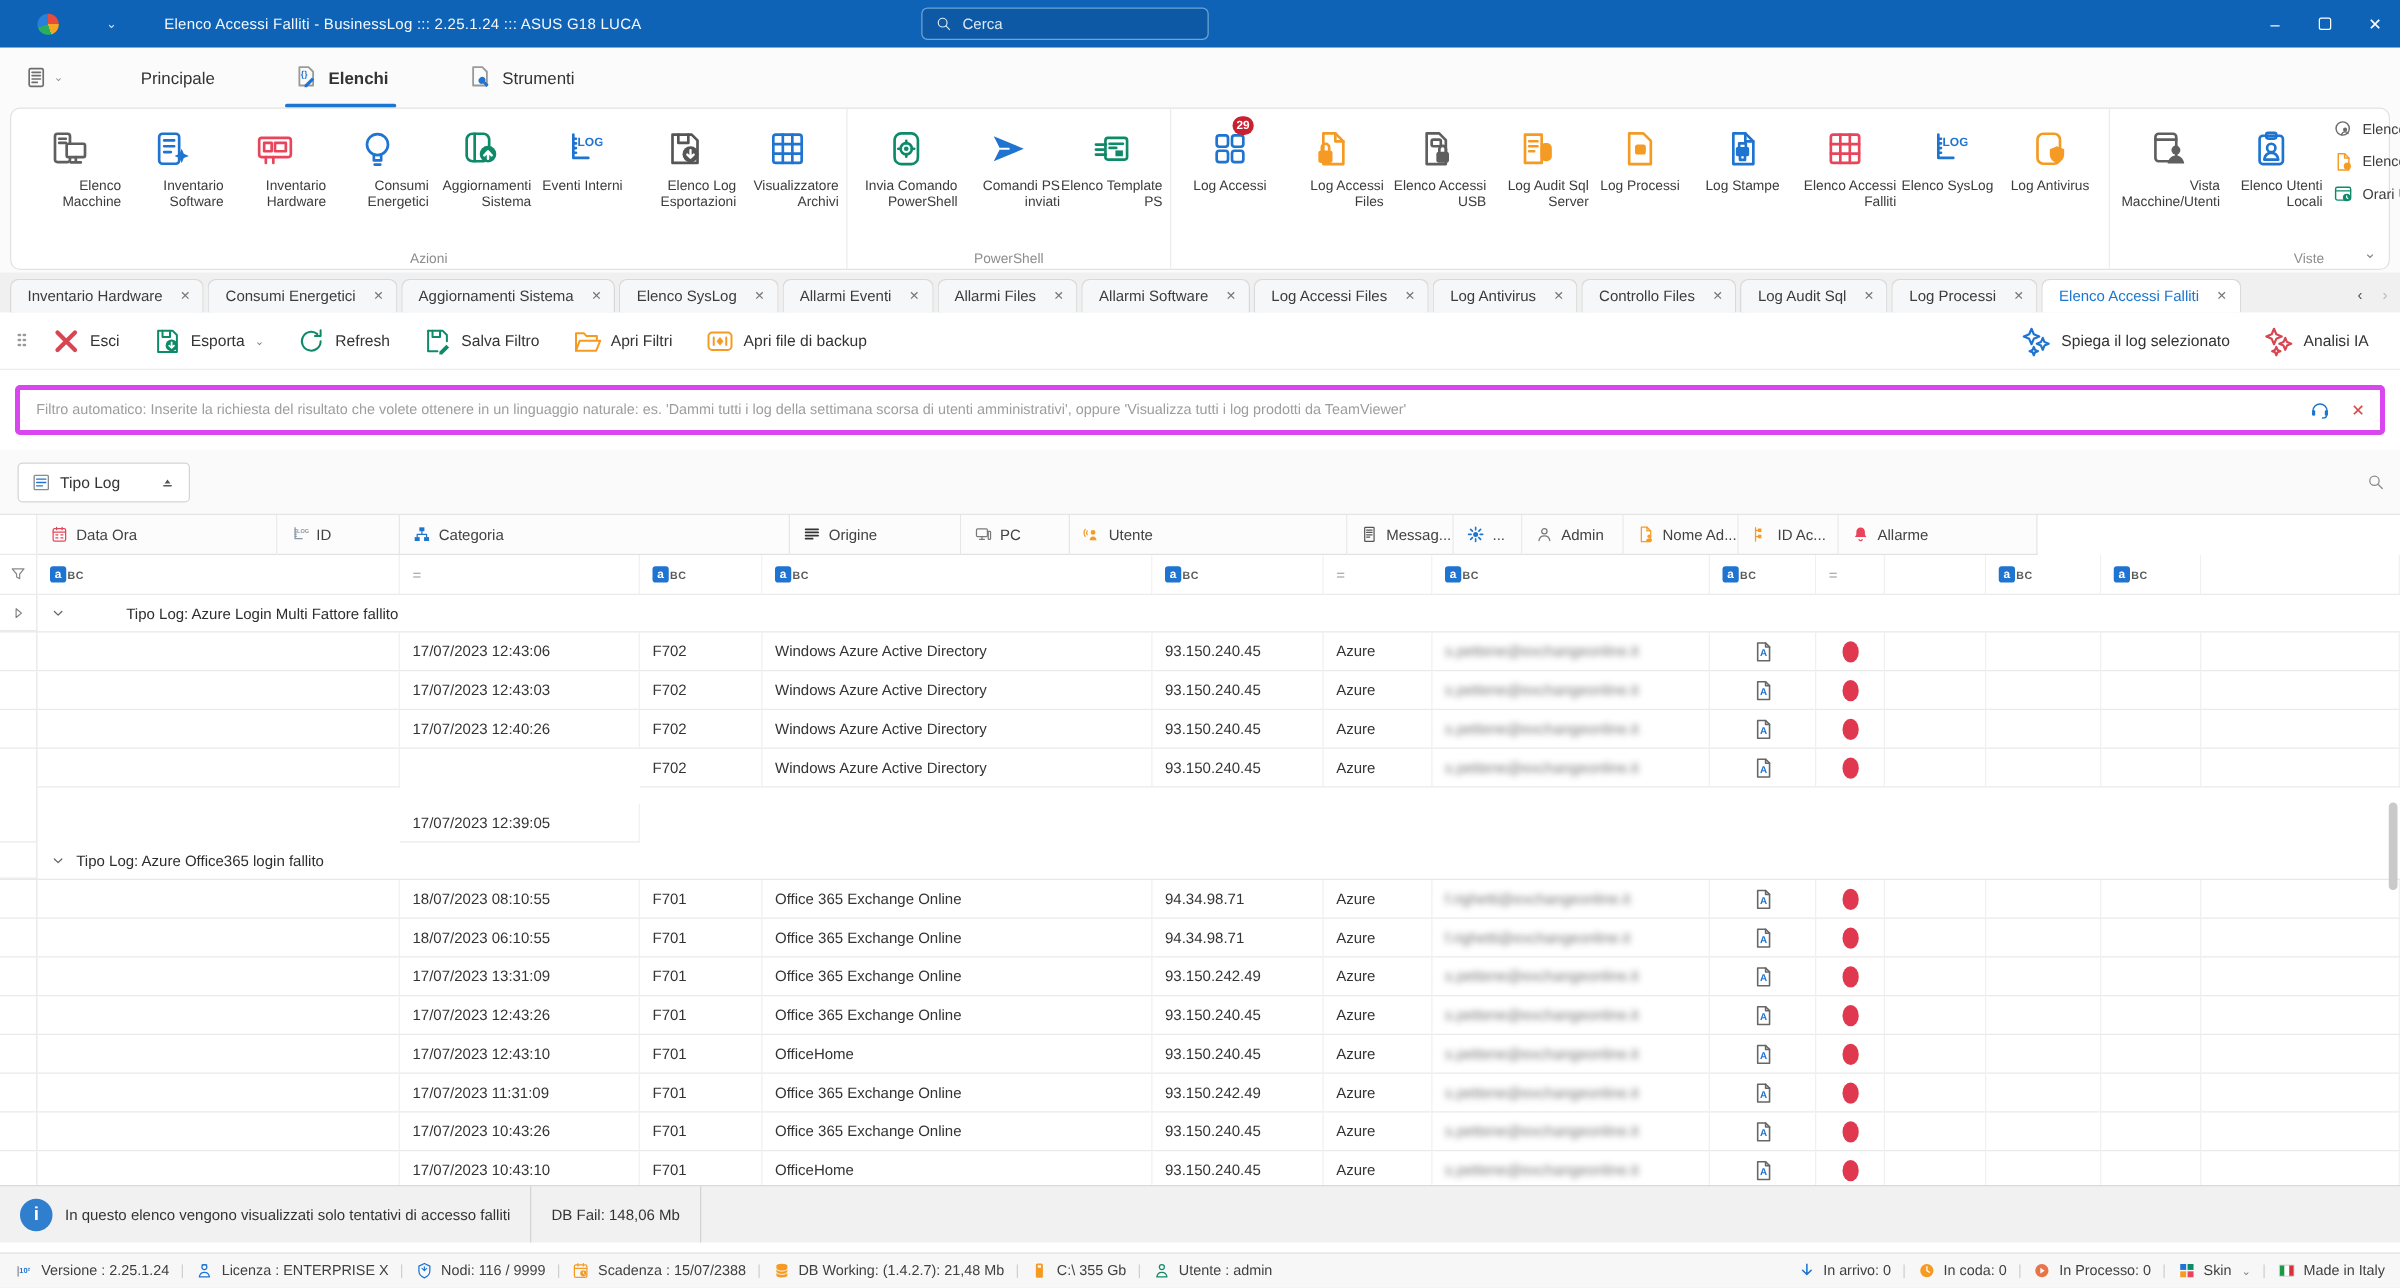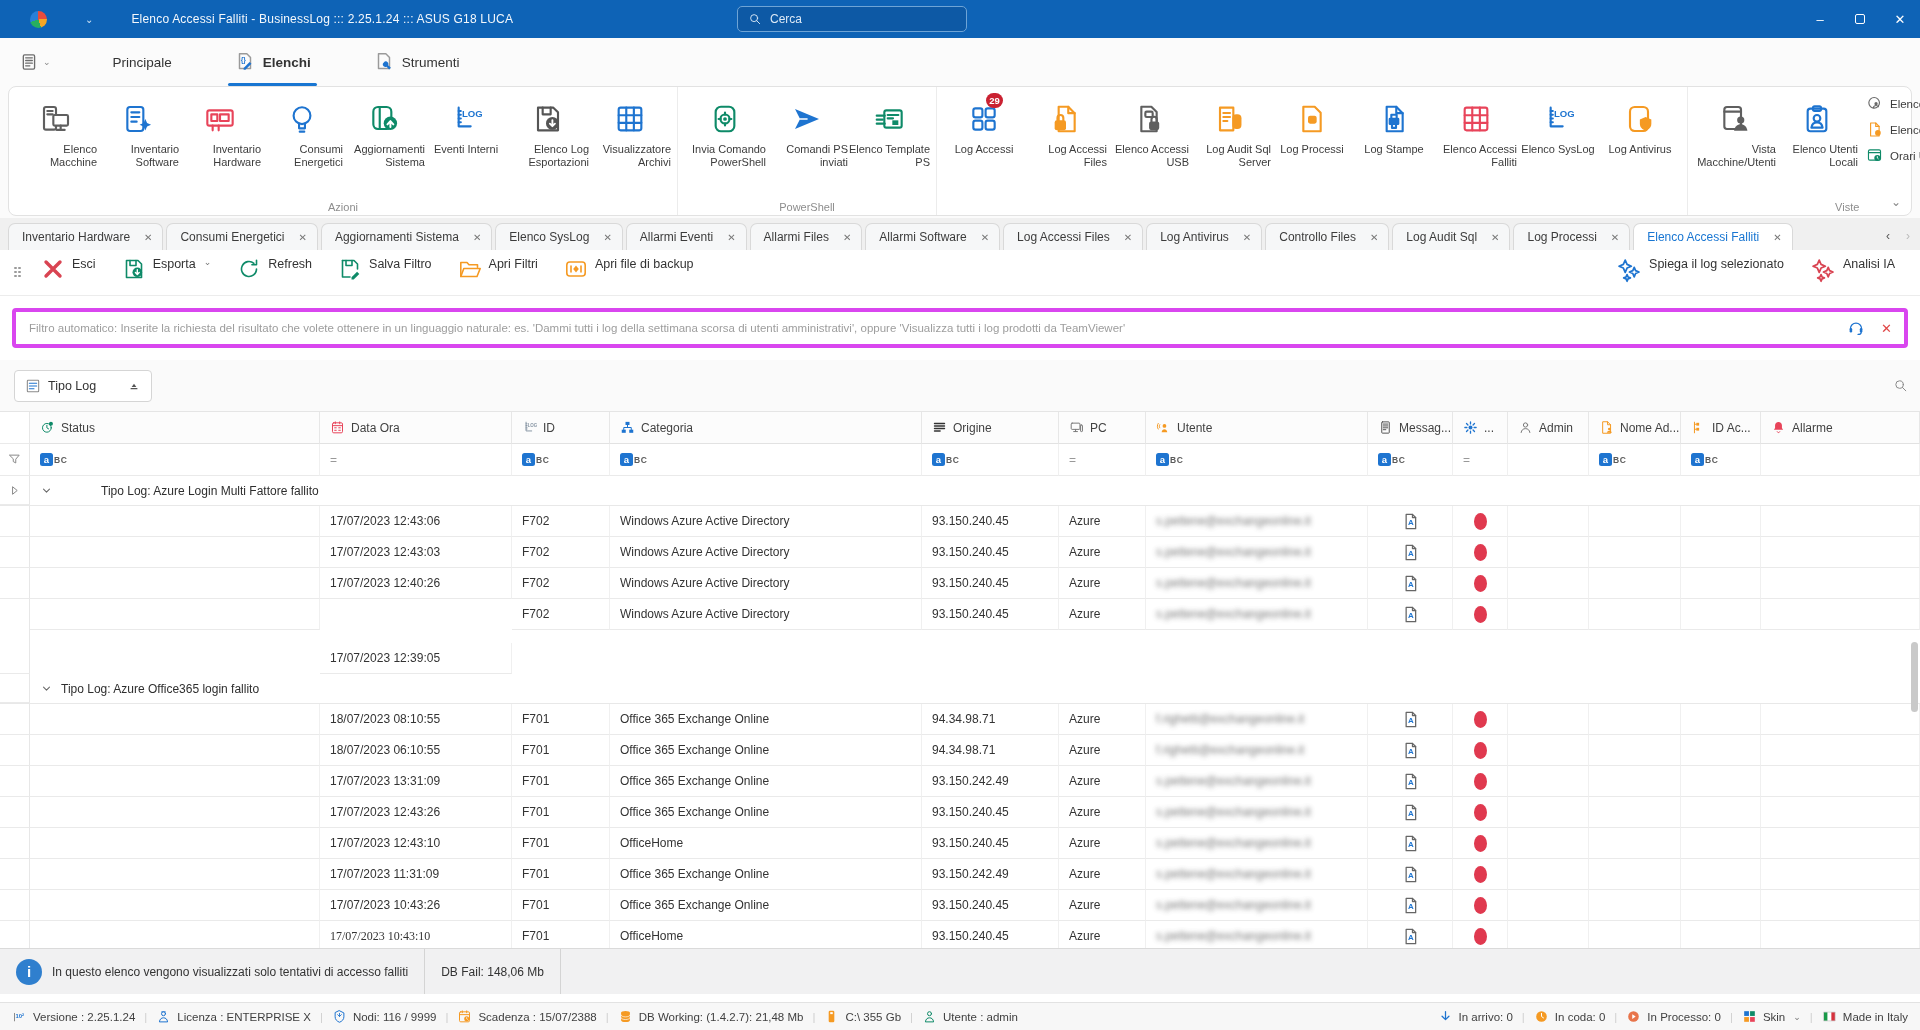--- a/index.html
+++ b/index.html
@@ -44,21 +44,21 @@
   #doctabs{height:32px;display:flex;align-items:flex-end;padding-left:8px;position:relative}
   .dtab{height:27px;display:flex;align-items:center;background:#f6f7f8;border:1px solid #d9d9d9;border-bottom:none;
     border-radius:7px 7px 0 0;padding:0 10px 0 13px;margin-right:3px;font-size:12px;color:#3c3c3c;white-space:nowrap}
   .dtab .x{margin-left:14px;color:#777;font-size:10px}
   .dtab.active{background:#fff;color:#1976d2}
   #tab-scrolls{position:absolute;right:10px;bottom:7px;display:flex;gap:16px;font-size:12px}
   
   #toolbar{height:46px;background:#fff;display:flex;align-items:center;border-bottom:1px solid #ececec;padding-left:10px}
   #grip{display:grid;grid-template-columns:4px 4px;grid-auto-rows:4px;margin:0 6px 0 4px}
   #grip i{width:2.5px;height:2.5px;border-radius:50%;background:#9a9a9a}
-  .tbtn{display:flex;gap:7px;padding:0 13px;height:32px;font-size:12.5px;color:#333;white-space:nowrap}
+  .tbtn{display:flex;align-items:center;gap:7px;padding:0 13px;height:32px;font-size:12.5px;color:#333;white-space:nowrap}
   .tbtn .chev{color:#777;font-size:9px;margin-left:1px}
   #toolbar-right{margin-left:auto;display:flex;align-items:center;padding-right:12px}
   
   #filterband{height:64px;background:#fff;padding:12px 12px 0 12px}
   #filterbox{height:40px;border:4px solid #d946ef;border-radius:4px;background:#fff;display:flex;align-items:center;position:relative}
   #filterbox .ftext{margin-left:13px;color:#9d9d9d;font-size:11.5px;white-space:nowrap;overflow:hidden}
   #filterbox .ficons{position:absolute;right:12px;display:flex;align-items:center;gap:16px}
   #filterbox .fx{color:#e04545;font-size:13px}
   
   #grouppanel{height:52px;background:#fafafa;border-bottom:1px solid #e5e5e5;display:flex;align-items:center;position:relative}
@@ -629,30 +629,20 @@
         <circle cx="10.5" cy="10.5" r="6"></circle>
         <path d="M15 15l5.5 5.5"></path>
       </svg>
     </span>
 </div>
 
 <div id="grid">
 
   <div class="trow hrow">
       <div class="ind"></div>
-      <div class="cell " style="width: 290px; flex: 0 0 290px;">
-        <span>
-          <svg width="15" height="15" viewBox="0 0 24 24" fill="none" stroke="#0e8a68" stroke-width="1.6" stroke-linecap="round" stroke-linejoin="round">
-            <circle cx="11" cy="12.5" r="7"></circle>
-            <path d="M11 8.5v4l2.8 1.8"></path>
-            <circle cx="17.5" cy="6" r="3.2" fill="#0e8a68" stroke="none"></circle>
-          </svg>
-        </span>
-        <span>Status</span>
-      </div>
       <div class="cell " style="width: 192px; flex: 0 0 192px;">
         <span>
           <svg width="15" height="15" viewBox="0 0 24 24" fill="none" stroke="#e8445a" stroke-width="1.6" stroke-linecap="round" stroke-linejoin="round">
             <rect x="4" y="4.5" width="16" height="16" rx="2"></rect>
             <path d="M4 9h16M8.5 3v3M15.5 3v3"></path>
             <path d="M7.5 12.5h2.5M14 12.5h2.5M7.5 16.5h2.5M14 16.5h2.5"></path>
           </svg>
         </span>
         <span>Data Ora</span>
       </div>
@@ -1160,21 +1150,21 @@
         <span class="reddot"></span>
       </div>
       <div class="cell " style="width: 81px; flex: 0 0 81px;"></div>
       <div class="cell " style="width: 92px; flex: 0 0 92px;"></div>
       <div class="cell " style="width: 80px; flex: 0 0 80px;"></div>
       <div class="cell " style="width: 159px; flex: 0 0 159px;"></div>
     </div>
     <div class="trow drow">
       <div class="ind"></div>
       <div class="cell " style="width: 290px; flex: 0 0 290px;"></div>
-      <div class="cell " style="width: 192px; flex: 0 0 192px; font-family: Liberation Serif, serif;">17/07/2023 10:43:10</div>
+      <div class="cell " style="width: 192px; flex: 0 0 192px;">17/07/2023 10:43:10</div>
       <div class="cell " style="width: 98px; flex: 0 0 98px;">F701</div>
       <div class="cell " style="width: 312px; flex: 0 0 312px;">OfficeHome</div>
       <div class="cell " style="width: 137px; flex: 0 0 137px;">93.150.240.45</div>
       <div class="cell " style="width: 87px; flex: 0 0 87px;">Azure</div>
       <div class="cell " style="width: 222px; flex: 0 0 222px;">
         <span class="blur">s.pettene@exchangeonline.it</span>
       </div>
       <div class="cell " style="width: 85px; flex: 0 0 85px; justify-content: center;">
         <span>
           <svg width="19" height="19" viewBox="0 0 24 24" fill="none" stroke="#666" stroke-width="1.6" stroke-linecap="round" stroke-linejoin="round">

